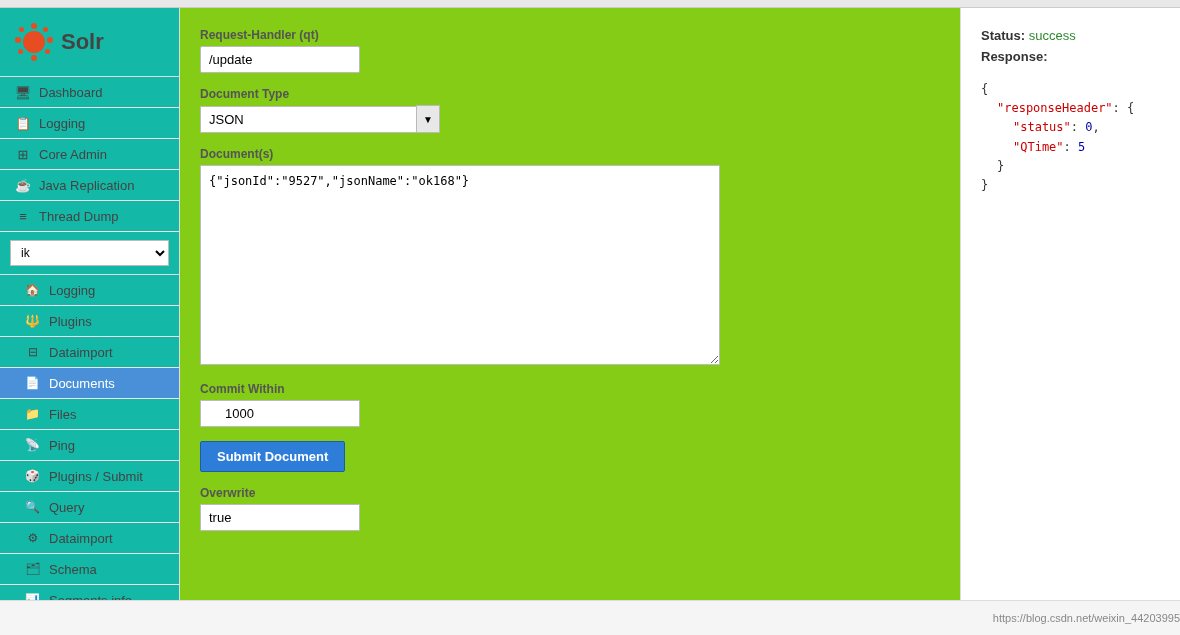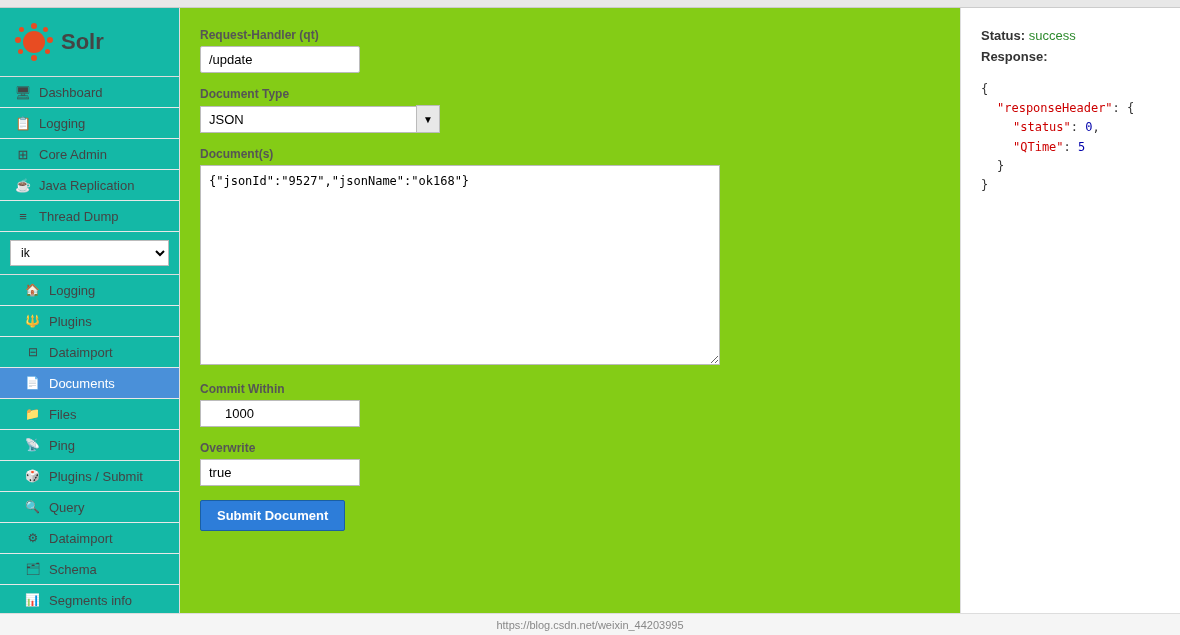--- a/index.html
+++ b/index.html
@@ -106,21 +106,21 @@
     .response-label { font-weight: bold; font-family: Arial, sans-serif; font-size: 13px; margin-bottom: 16px; }
 
     .response-code { font-family: monospace; font-size: 12px; line-height: 1.6; }
     .code-brace { color: #333; }
     .code-key { color: #c00; }
     .code-colon { color: #333; }
     .code-val-num { color: #00a; }
     .code-indent1 { padding-left: 16px; display: block; }
     .code-indent2 { padding-left: 32px; display: block; }
 
-    .footer-bar { height: 22px; background: #f5f5f5; border-top: 1px solid #ddd; display: flex; align-items: center; justify-content: center; font-size: 11px; color: #888; }
+    .footer-bar { height: 35px; background: #f5f5f5; border-top: 1px solid #ddd; display: flex; align-items: center; justify-content: flex-end; font-size: 11px; color: #888; }
   </style>
 </head>
 <body>
 
 <div class="app-container">
   <div class="top-bar"></div>
   <div class="main-layout">
 
     <div class="sidebar">
       <div class="logo-area">
@@ -231,26 +231,26 @@
           <label class="form-label">Document(s)</label>
           <textarea class="form-textarea" style="">{"jsonId":"9527","jsonName":"ok168"}</textarea>
         </div>
 
         <div class="form-group">
           <label class="form-label">Commit Within</label>
           <input class="commit-input" type="text" value="1000" style="">
         </div>
 
         <div class="form-group">
+          <button class="submit-btn">Submit Document</button>
+        </div>
+
+        <div class="form-group">
           <label class="form-label">Overwrite</label>
           <input class="overwrite-input" type="text" value="true" style="">
-        </div>
-
-        <div class="form-group">
-          <button class="submit-btn">Submit Document</button>
         </div>
 
       </div>
     </div>
 
     <div class="response-panel">
       <div class="status-line">
         <span class="status-label">Status:</span>
         <span class="status-success">success</span>
       </div>

